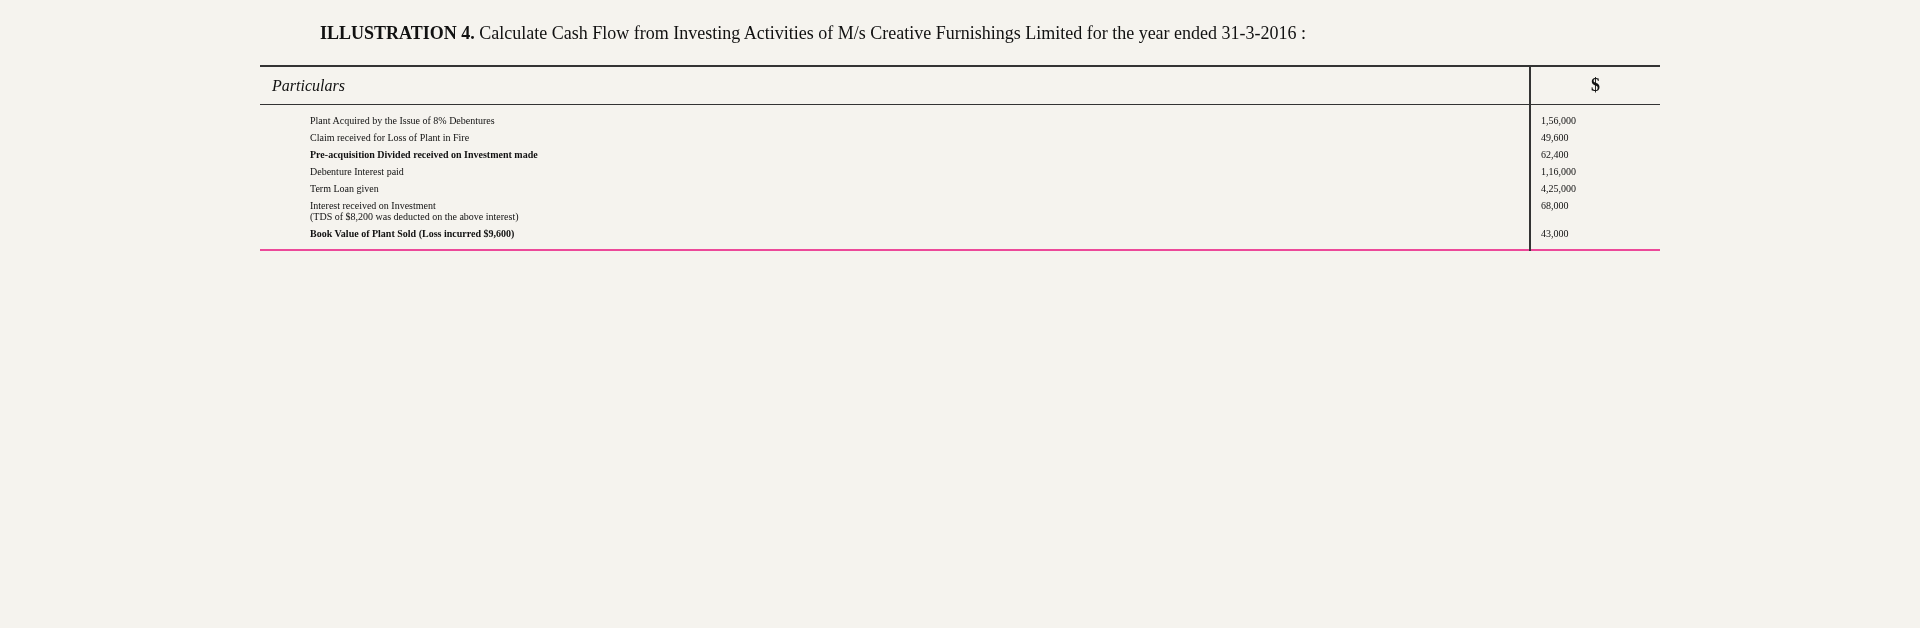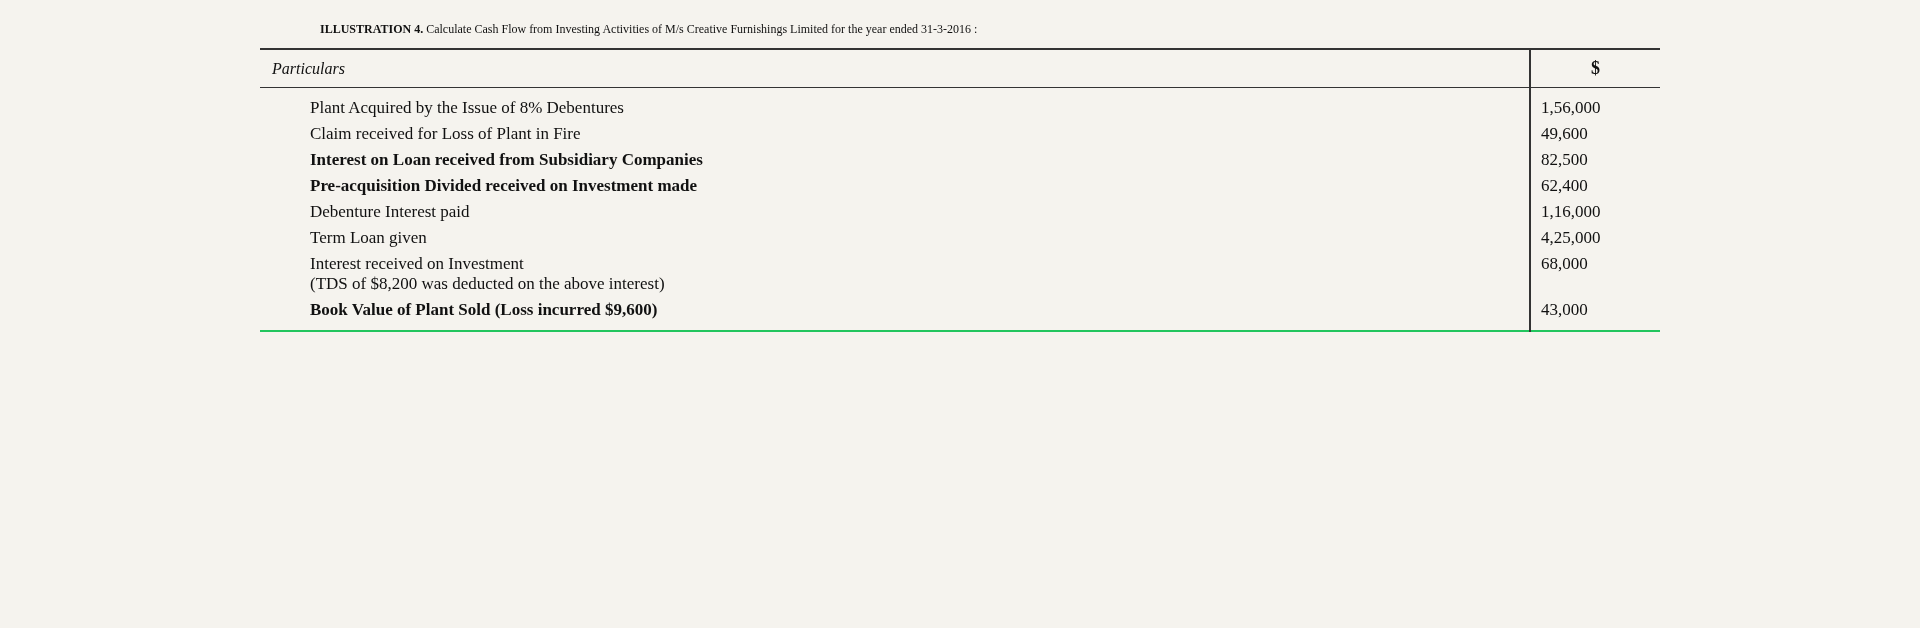--- a/index.html
+++ b/index.html
@@ -20,23 +20,23 @@
       justify-content: center;
       padding: 20px 60px;
     }
 
     .page-container {
       width: 100%;
       max-width: 1400px;
     }
 
     .illustration-title {
-      font-size: 12px;
+      font-size: 18px;
       line-height: 1.5;
-      margin-bottom: 10px;
+      margin-bottom: 18px;
       padding-left: 60px;
     }
 
     .illustration-title strong {
       font-weight: bold;
     }
 
     .table-wrapper {
       width: 100%;
       border-top: 2px solid #333;
@@ -63,21 +63,21 @@
       text-align: center;
       border-left: 2px solid #333;
       width: 130px;
       font-style: normal;
       font-size: 18px;
       font-weight: bold;
     }
 
     tbody tr td {
       padding: 3px 12px 3px 50px;
-      font-size: 17px;
+      font-size: 10px;
       vertical-align: top;
     }
 
     tbody tr td.amount-col {
       text-align: left;
       border-left: 2px solid #333;
       padding-left: 10px;
       padding-right: 16px;
       white-space: nowrap;
       vertical-align: top;
@@ -85,21 +85,21 @@
 
     tbody tr.first-data-row td {
       padding-top: 10px;
     }
 
     tbody tr.last-data-row td {
       padding-bottom: 10px;
     }
 
     .bottom-border {
-      border-bottom: 2px solid #22c55e;
+      border-bottom: 2px solid #ec4899;
       margin-top: 28px;
     }
 
     .sub-note {
       font-weight: normal;
     }
   </style>
 </head>
 <body>
 
@@ -120,24 +120,20 @@
       <tbody id="table-body">
       <tr class="first-data-row">
             <td>Plant Acquired by the Issue of 8% Debentures</td>
             <td class="amount-col">1,56,000</td>
           </tr>
           <tr>
             <td>Claim received for Loss of Plant in Fire</td>
             <td class="amount-col">49,600</td>
           </tr>
           <tr>
-            <td><strong>Interest on Loan received from Subsidiary Companies</strong></td>
-            <td class="amount-col">82,500</td>
-          </tr>
-          <tr>
             <td><strong>Pre-acquisition Divided received on Investment made</strong></td>
             <td class="amount-col">62,400</td>
           </tr>
           <tr>
             <td>Debenture Interest paid</td>
             <td class="amount-col">1,16,000</td>
           </tr>
           <tr>
             <td>Term Loan given</td>
             <td class="amount-col">4,25,000</td>

